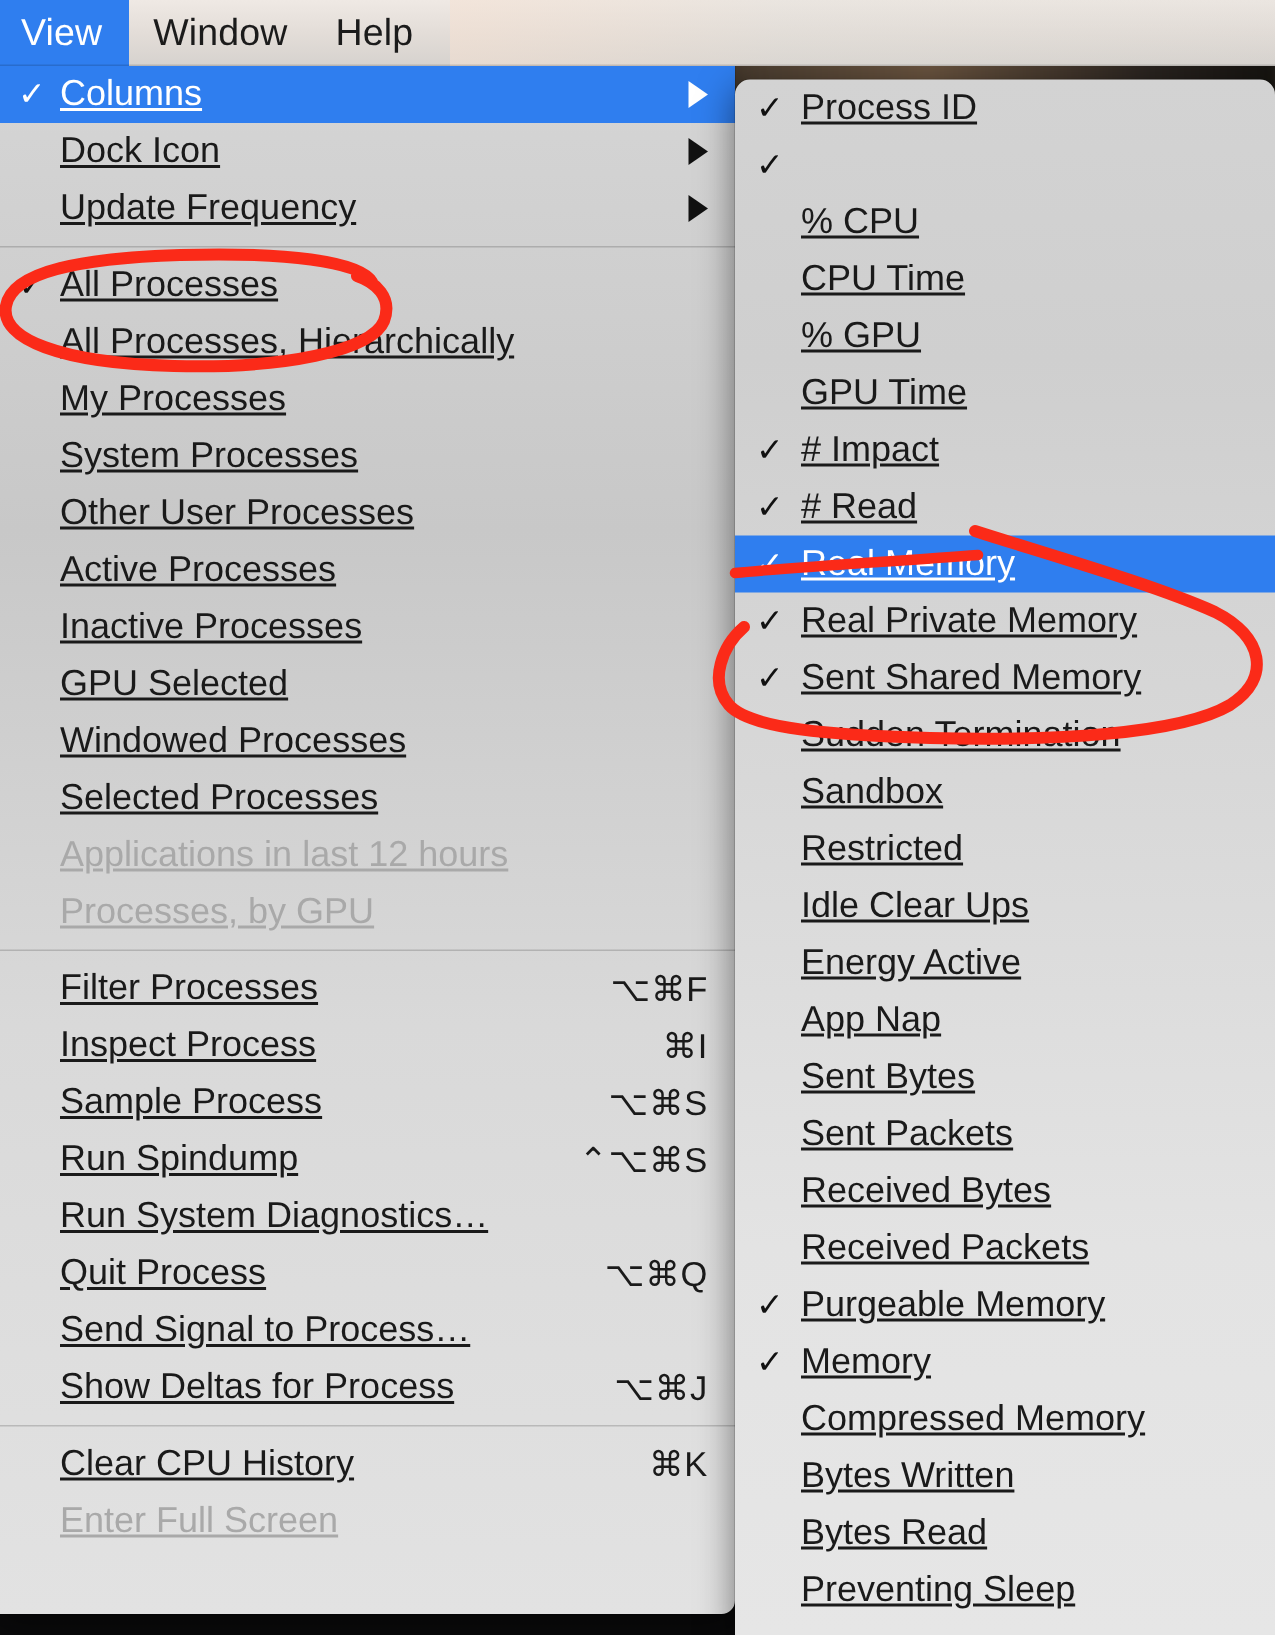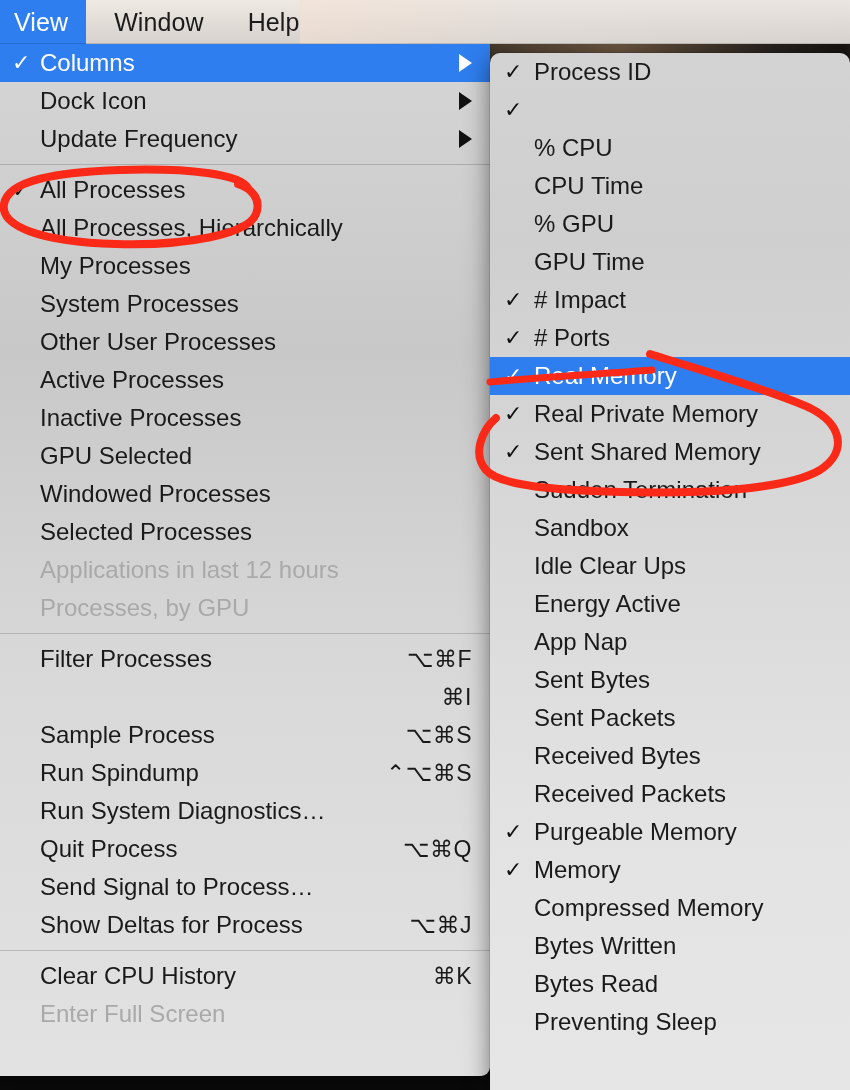--- a/index.html
+++ b/index.html
@@ -26,21 +26,20 @@
     position:absolute; left:843px; top:256px; width:7px; height:36px;
     background:#1c63c4;
   }
 
   
   .menubar {
     position:absolute; left:0; top:0; width:850px; height:44px;
     background:linear-gradient(180deg,#efe9e4 0%,#e3ddd8 50%,#d6d2ce 100%);
     display:flex; align-items:stretch;
     z-index:6;
-    gap:12px;
   }
   .menubar::after {
     content:""; position:absolute; left:0; right:0; bottom:0; height:1px;
     background:rgba(0,0,0,.14);
   }
   .mb-item {
     display:flex; align-items:center; padding:0 16px;
     font-size:25px; color:#1b1b1b; letter-spacing:.1px;
   }
   .mb-item.active { background:#2f7eef; color:#fff; }
@@ -72,21 +71,21 @@
     display:flex; align-items:center;
     font-size:24px; color:#1a1a1a;
     padding-left:12px; padding-right:18px;
     white-space:nowrap;
   }
   .row .check {
     width:28px; flex:0 0 28px;
     font-size:22px; line-height:1; text-align:left;
     color:#111;
   }
-  .row .label { flex:1 1 auto; }
+  .row .label { flex:1 1 auto;text-decoration:underline; }
   .row .shortcut {
     font-size:23px; color:#1a1a1a; margin-left:auto;
     letter-spacing:.5px; font-family:"Liberation Sans", sans-serif;
   }
   .row .submenu-arrow {
     margin-left:auto;
     width:0; height:0;
     border-left:13px solid #111;
     border-top:9px solid transparent;
     border-bottom:9px solid transparent;
@@ -207,20 +206,21 @@
       <span class="label">Processes, by GPU</span>
     </div>
     <div class="separator"></div>
     <div class="row">
       <span class="check"></span>
       <span class="label">Filter Processes</span>
       <span class="shortcut">⌥⌘F</span>
     </div>
     <div class="row">
       <span class="check"></span>
+      <span class="label">Inspect Process</span>
       <span class="shortcut">⌘I</span>
     </div>
     <div class="row">
       <span class="check"></span>
       <span class="label">Sample Process</span>
       <span class="shortcut">⌥⌘S</span>
     </div>
     <div class="row">
       <span class="check"></span>
       <span class="label">Run Spindump</span>
@@ -279,41 +279,45 @@
     <div class="row">
       <span class="check"></span>
       <span class="label">GPU Time</span>
     </div>
     <div class="row">
       <span class="check">✓</span>
       <span class="label"># Impact</span>
     </div>
     <div class="row">
       <span class="check">✓</span>
-      <span class="label"># Ports</span>
+      <span class="label"># Read</span>
     </div>
     <div class="row highlight">
       <span class="check">✓</span>
       <span class="label">Real Memory</span>
     </div>
     <div class="row">
       <span class="check">✓</span>
       <span class="label">Real Private Memory</span>
     </div>
     <div class="row">
       <span class="check">✓</span>
       <span class="label">Sent Shared Memory</span>
     </div>
     <div class="row">
       <span class="check"></span>
       <span class="label">Sudden Termination</span>
     </div>
     <div class="row">
       <span class="check"></span>
       <span class="label">Sandbox</span>
+    </div>
+    <div class="row">
+      <span class="check"></span>
+      <span class="label">Restricted</span>
     </div>
     <div class="row">
       <span class="check"></span>
       <span class="label">Idle Clear Ups</span>
     </div>
     <div class="row">
       <span class="check"></span>
       <span class="label">Energy Active</span>
     </div>
     <div class="row">

